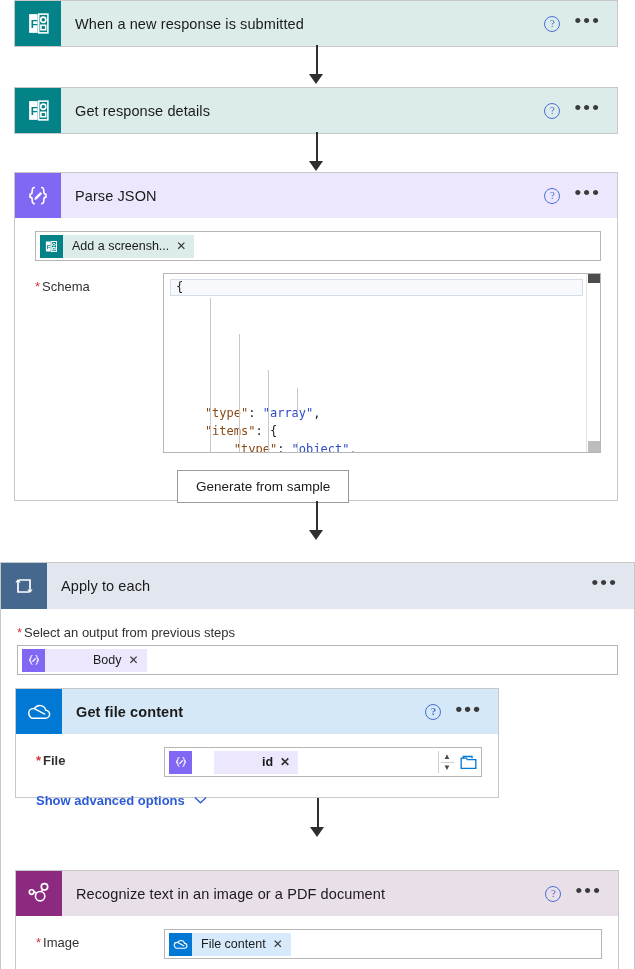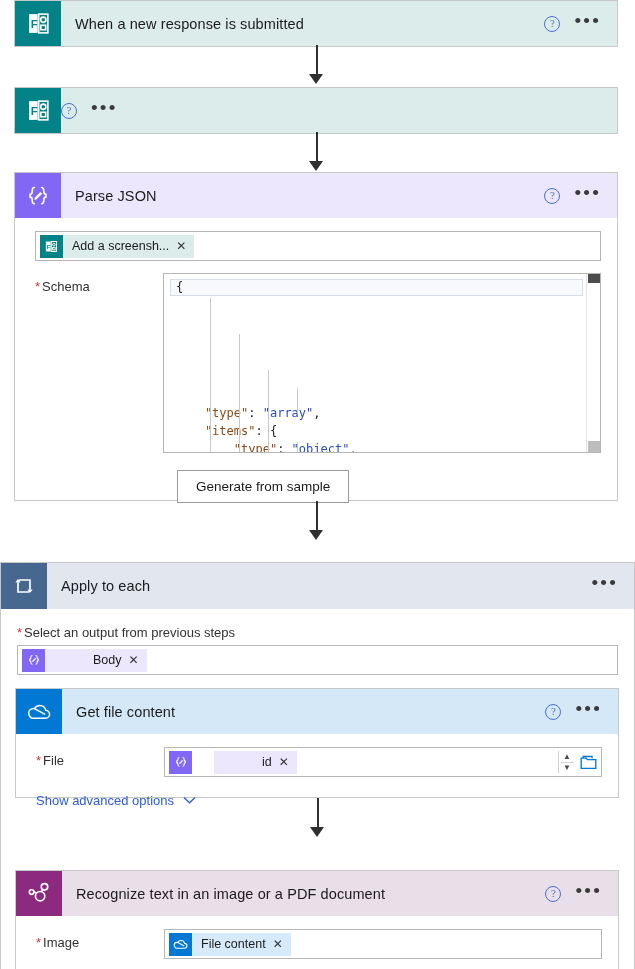--- a/index.html
+++ b/index.html
@@ -298,20 +298,21 @@
     <div class="card-header" style="background:#dceceb;">
       <div class="card-icon" style="background:#038387;">
         <svg width="25" height="25" viewBox="0 0 24 24">
           <rect x="3" y="3" width="8.2" height="18" fill="#ffffff"></rect>
           <text x="4.6" y="16.3" font-family="Liberation Sans, sans-serif" font-size="11" font-weight="bold" fill="#038387">F</text>
           <rect x="12.2" y="3" width="8.8" height="18" fill="none" stroke="#ffffff" stroke-width="1.5"></rect>
           <circle cx="16.6" cy="8.4" r="2.5" fill="none" stroke="#ffffff" stroke-width="1.5"></circle>
           <rect x="14.3" y="13.7" width="4.6" height="4.3" fill="none" stroke="#ffffff" stroke-width="1.5"></rect>
         </svg>
       </div>
+      <div class="card-title">Get response details</div>
       <div class="hdr-actions">
         <div class="help-icon">?</div>
         <div class="ellipsis">•••</div>
       </div>
     </div>
   </div>
 
   <div class="connector" style="left:316px; top:132px; height:32px;"></div>
   <div class="arrowhead" style="left:309px; top:161px;"></div>
 
@@ -422,21 +423,21 @@
             </svg>
           </div>
           <div class="token-txt">
             <span>Body</span>
             <span class="token-x">✕</span>
           </div>
         </div>
       </div>
     </div>
 
-    <div class="card" style="left:14px; top:125px; width:604px; height:110px;">
+    <div class="card" style="left:14px; top:125px; width:484px; height:110px;font-weight:bold;">
       <div class="card-header" style="background:#d4e8f7;">
         <div class="card-icon" style="background:#0078d4;">
           <svg width="28" height="28" viewBox="0 0 28 24">
             <path d="M7.2 18.2h13.1c2.4 0 4.3-1.8 4.3-4 0-2.1-1.7-3.9-3.9-4-.5-2.7-3-4.8-5.9-4.8-2.3 0-4.3 1.3-5.3 3.2-.3-.1-.7-.1-1-.1-2.6 0-4.8 2-4.8 4.5s2.1 5.2 3.5 5.2z" fill="none" stroke="#ffffff" stroke-width="1.5"></path>
             <path d="M9.4 8.6 L20.1 14.3" fill="none" stroke="#ffffff" stroke-width="1.5"></path>
           </svg>
         </div>
         <div class="card-title">Get file content</div>
         <div class="hdr-actions">
           <div class="help-icon">?</div>

